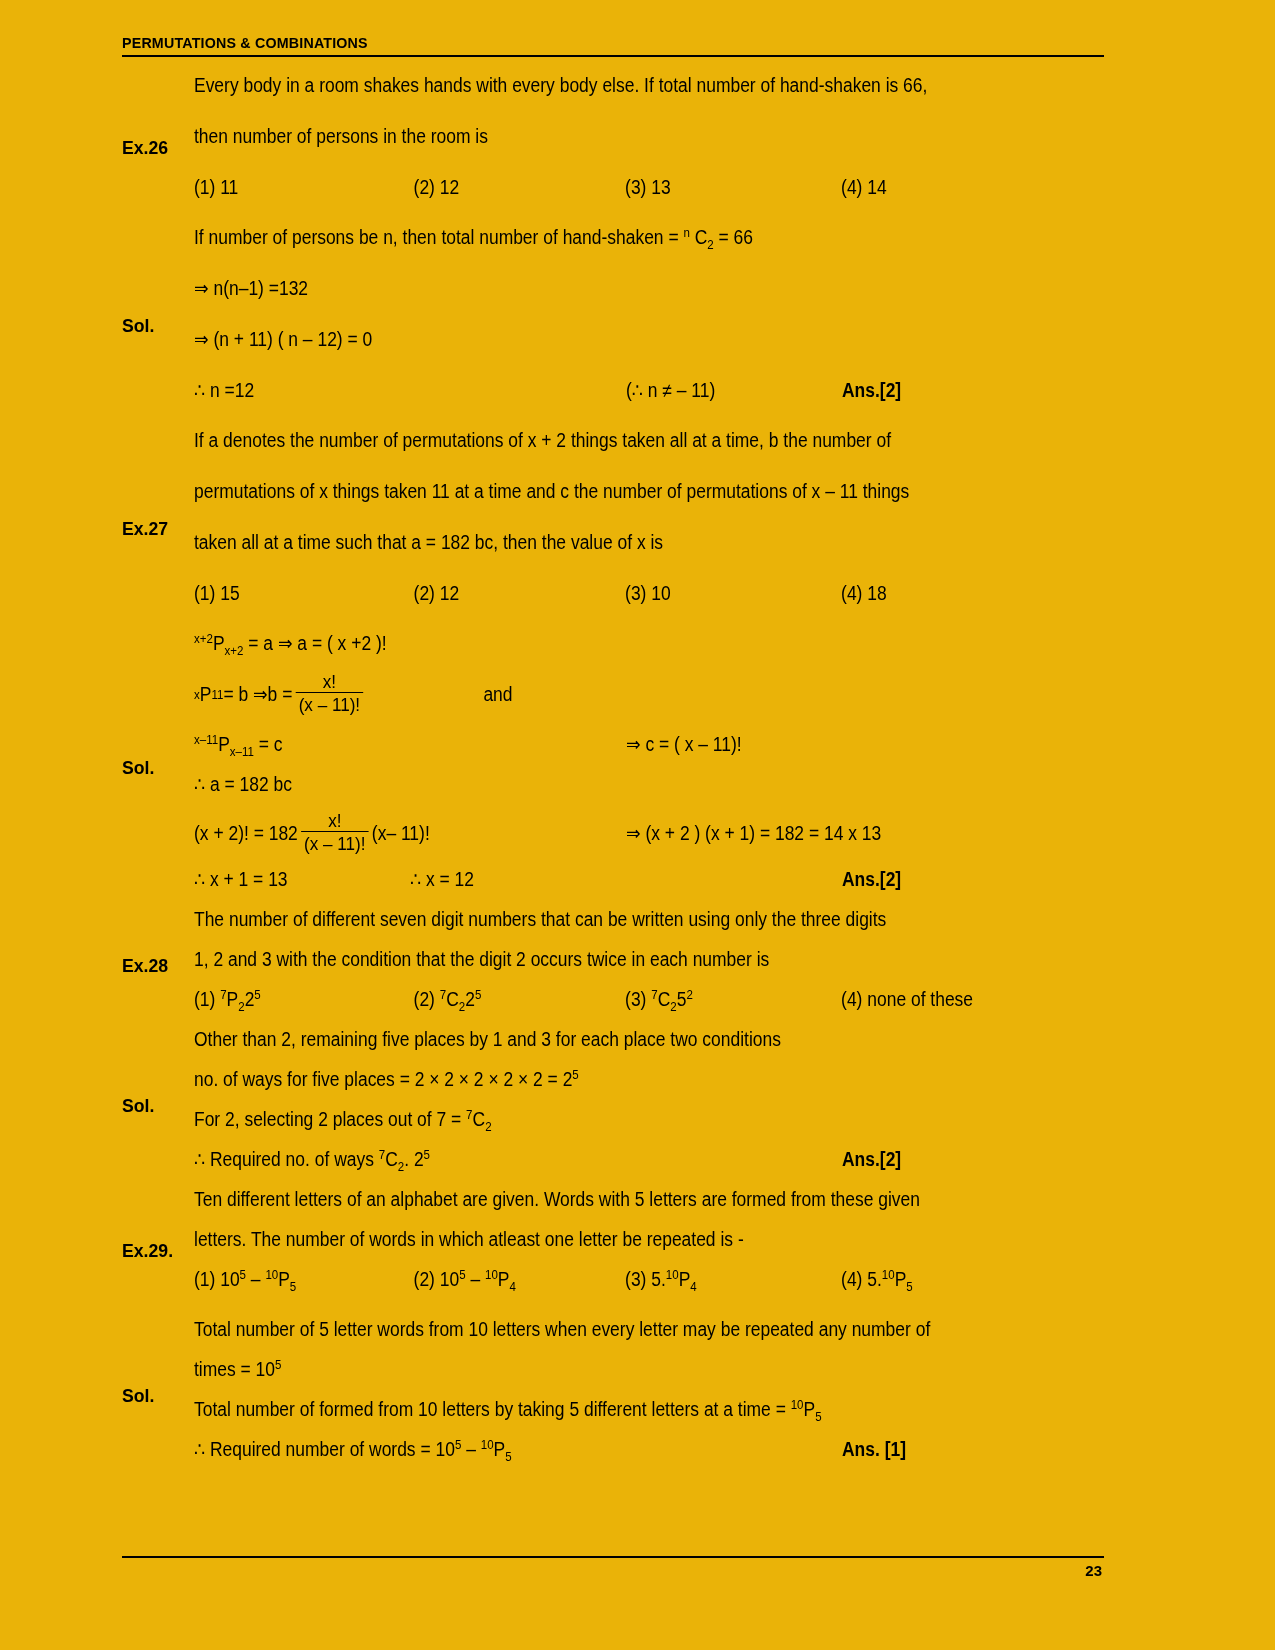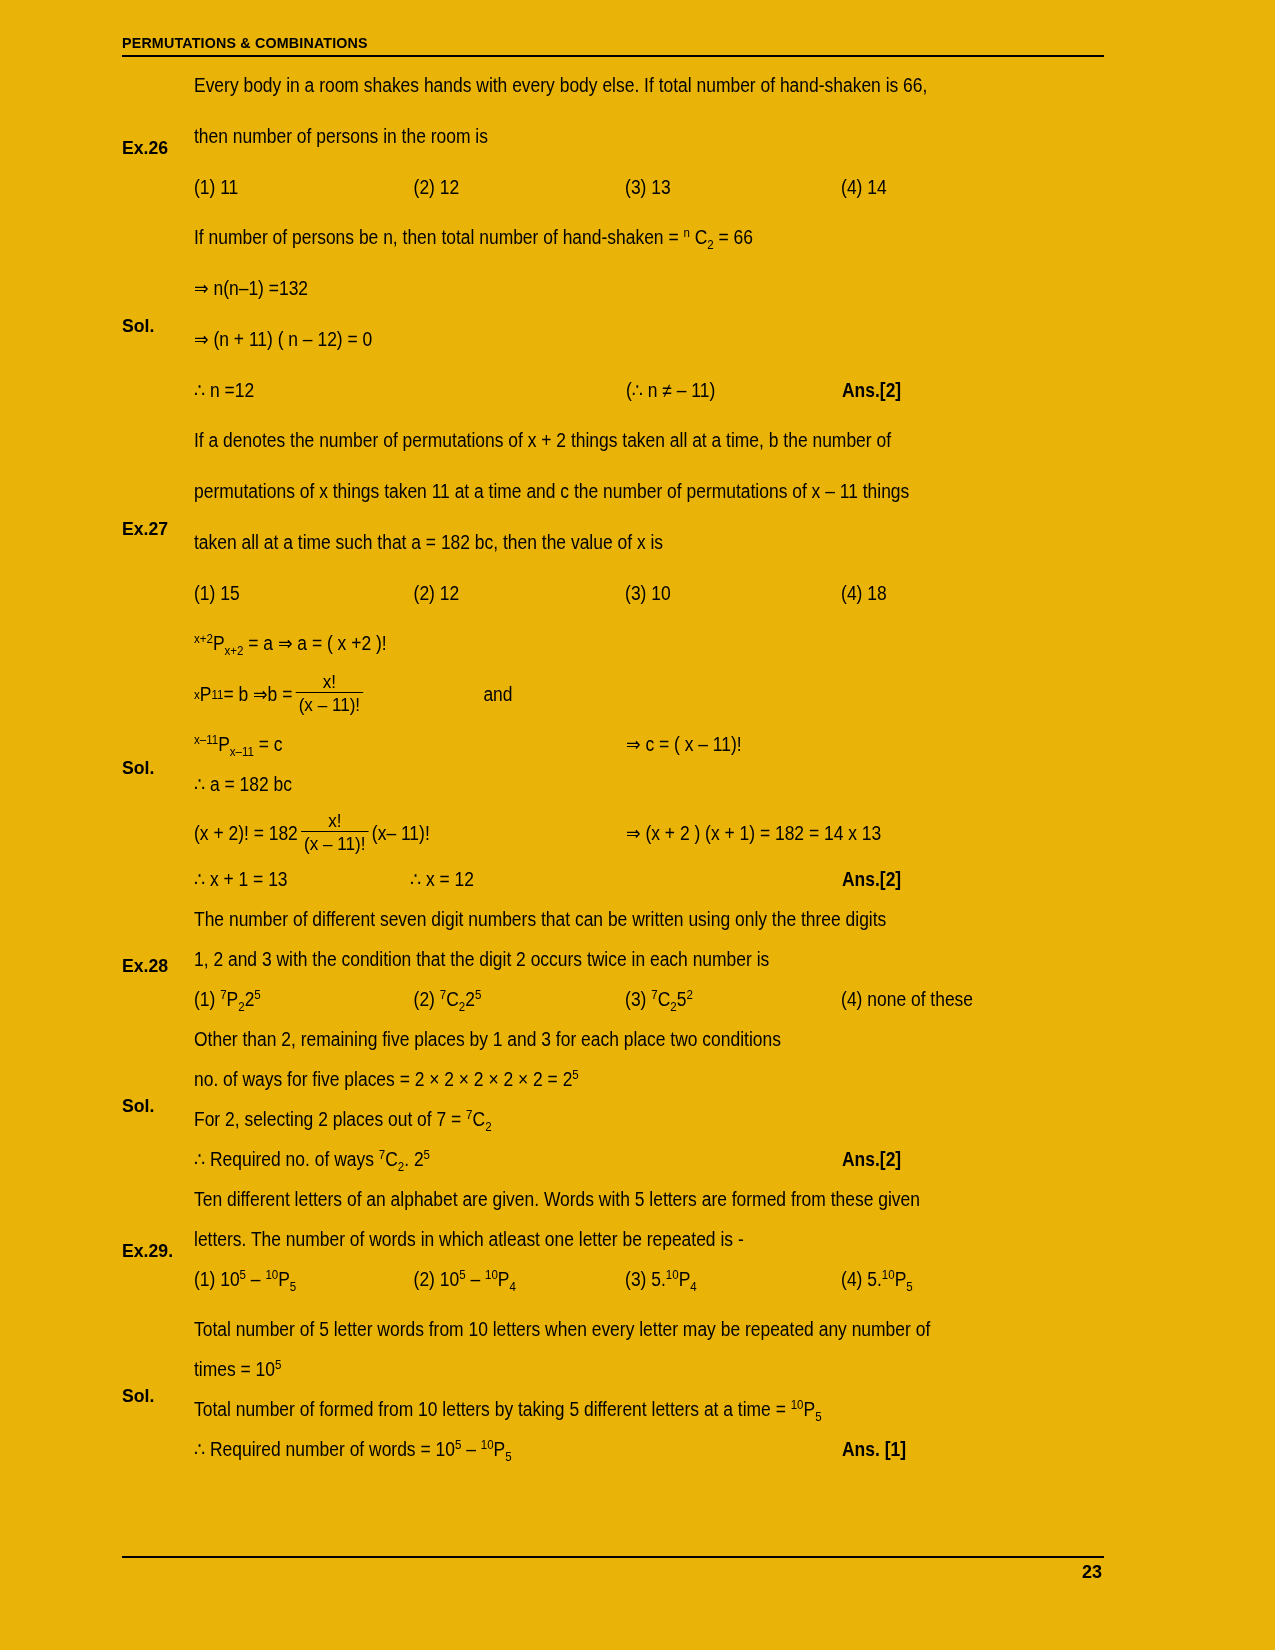--- a/index.html
+++ b/index.html
@@ -49,21 +49,21 @@
     left: 122px;
     top: 1556px;
     width: 982px;
   }
   .footer-rule {
     border-bottom: 2.3px solid #000;
     width: 982px;
   }
   .footer-page {
     text-align: right;
-    font-size: 18px;
+    font-size: 15px;
     font-weight: bold;
     padding-top: 4px;
     padding-right: 2px;
   }
 
   
   .content {
     position: absolute;
     left: 122px;
     top: 72px;

